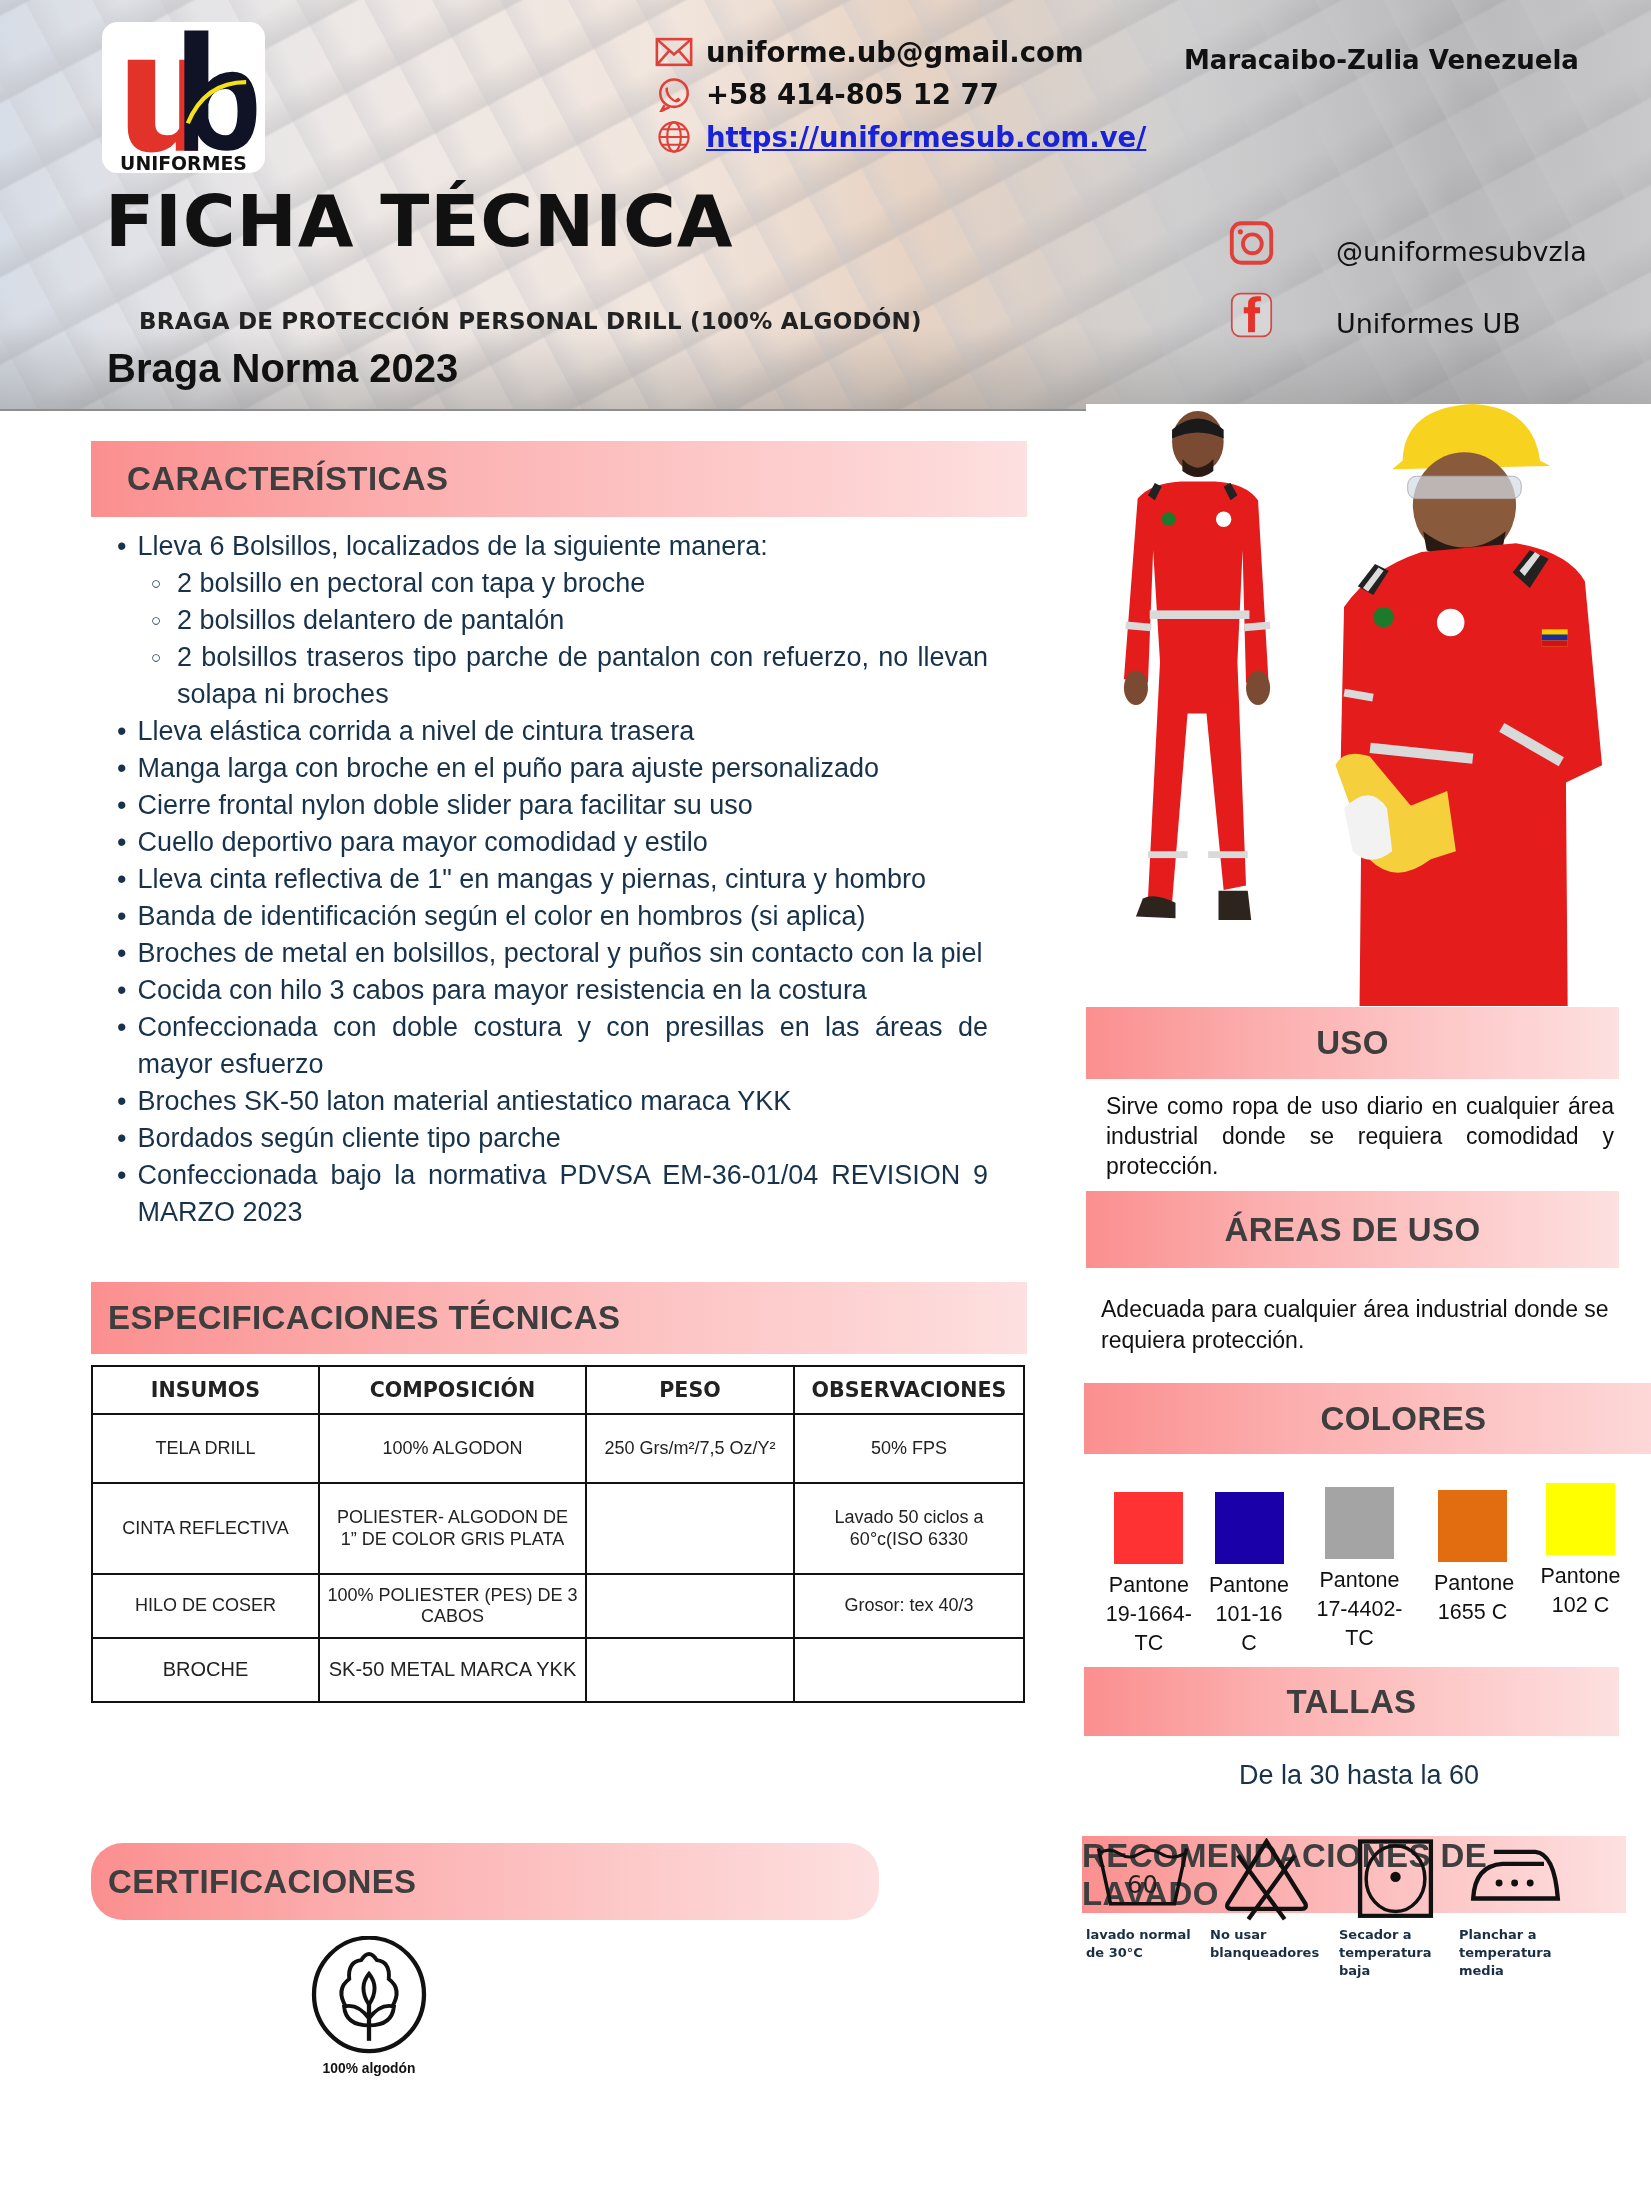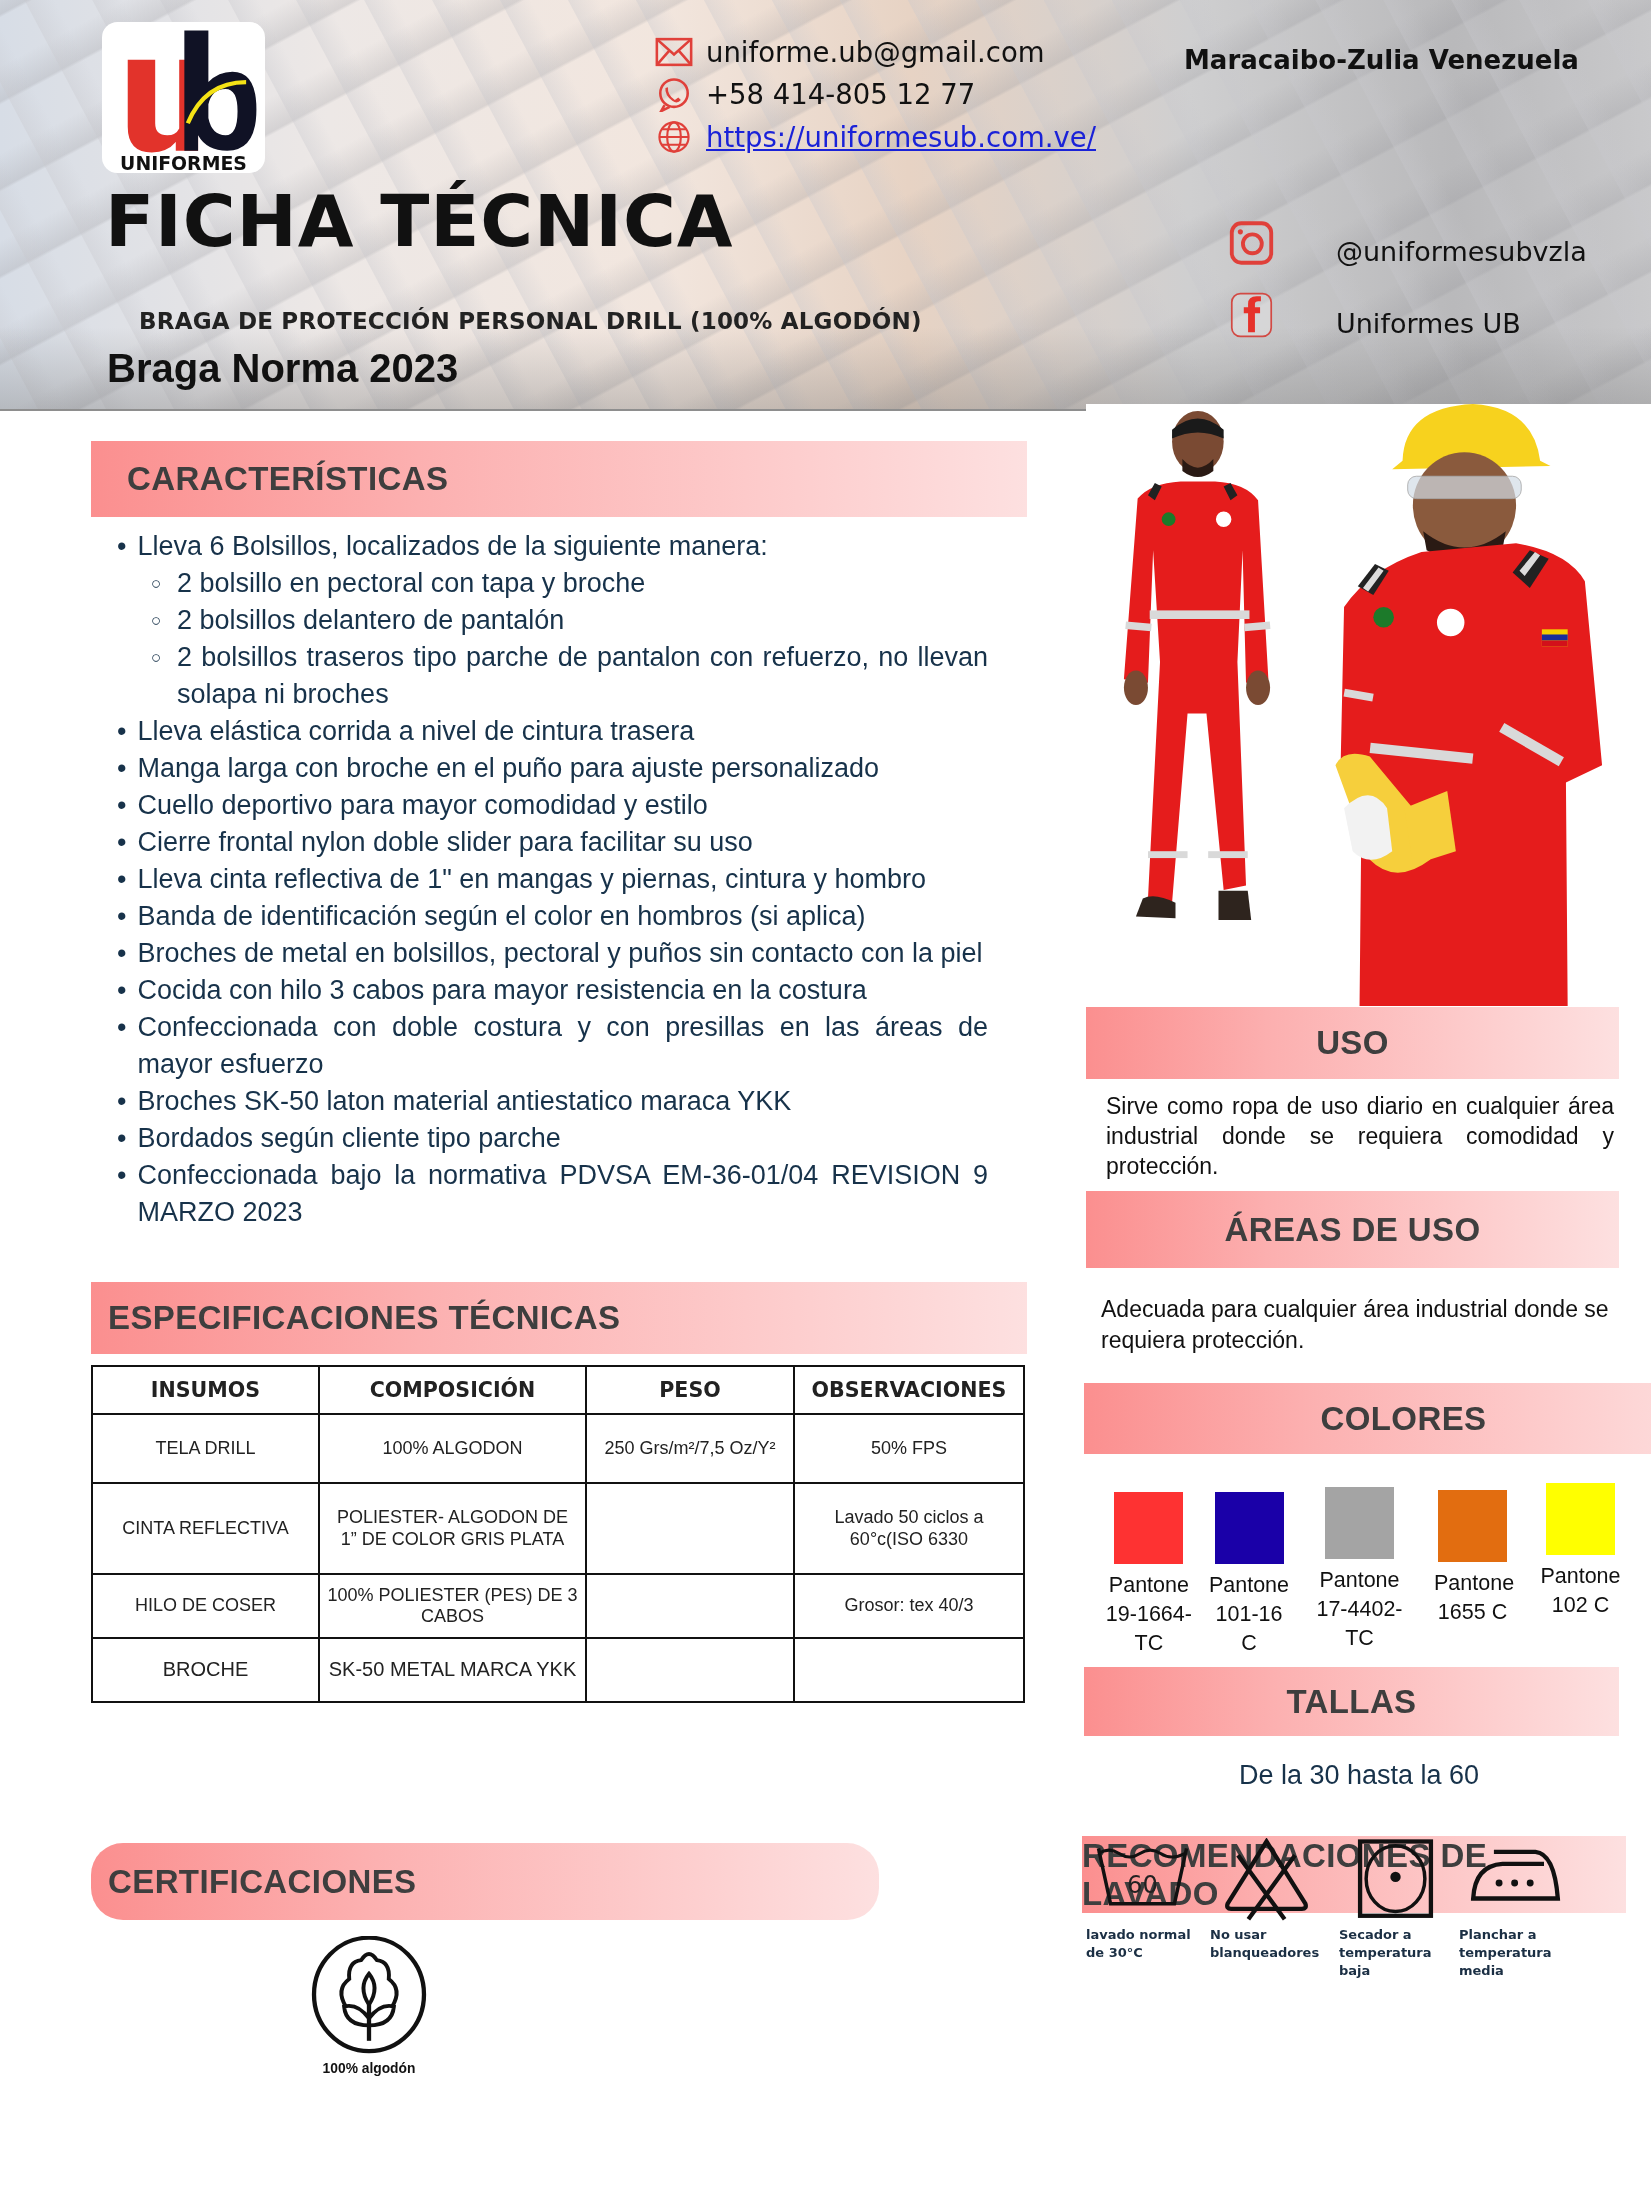--- a/index.html
+++ b/index.html
@@ -15,21 +15,21 @@
       repeating-linear-gradient(-28deg, rgba(255,255,255,0.0) 0px, rgba(255,255,255,0.0) 43px, rgba(150,150,155,0.25) 46px, rgba(255,255,255,0.0) 77px),
       linear-gradient(90deg, #d7dde6 0%, #ede8e6 20%, #f2e6de 40%, #e7d3c4 55%, #cfcfd0 72%, #b9b9bb 88%, #c9c9cb 100%);
     border-bottom: 2.6px solid #8e8e8e;
   }
   .logo {
     position: absolute; left: 102px; top: 22.4px; width: 163px; height: 151px;
     background: #ffffff; border-radius: 15.5px;
   }
   .logo svg { width: 100%; height: 100%; }
 
-  .contact { position: absolute; left: 654px; font-family: "DejaVu Sans", sans-serif; font-size: 27.5px; color: #111; display: flex; align-items: center; }
+  .contact { position: absolute; left: 654px; font-family: "DejaVu Sans", sans-serif; font-size: 27.5px; color: #111; display: flex; align-items: center; font-weight: bold; }
   .contact .ic { width: 40px; height: 36px; margin-right: 12px; }
   .contact.email { top: 34px; }
   .contact.phone { top: 76px; }
   .contact.web { top: 119px; }
   .contact.web span.txt { color: #1a22d8; text-decoration: underline; }
 
   .location { position: absolute; left: 1184px; top: 45px; font-family: "DejaVu Sans", sans-serif; font-size: 26px; font-weight: bold; color: #111; }
 
   .social { position: absolute; left: 1229px; display: flex; align-items: flex-end; font-family: "DejaVu Sans", sans-serif; font-size: 27px; color: #111; gap: 24px; }
   .social .ic { width: 45px; height: 48px; margin-right: 38px; }
@@ -159,22 +159,22 @@
   <span>CARACTERÍSTICAS</span>
 </div>
 
 <div class="features">
   <div class="item"><span>Lleva 6 Bolsillos, localizados de la siguiente manera:</span></div>
   <div class="sub"><span>2 bolsillo en pectoral con tapa y broche</span></div>
   <div class="sub"><span>2 bolsillos delantero de pantalón</span></div>
   <div class="sub"><span>2 bolsillos traseros tipo parche de pantalon con refuerzo, no llevan solapa ni broches</span></div>
   <div class="item"><span>Lleva elástica corrida a nivel de cintura trasera</span></div>
   <div class="item"><span>Manga larga con broche en el puño para ajuste personalizado</span></div>
+  <div class="item"><span>Cierre frontal nylon doble slider para facilitar su uso</span></div>
   <div class="item"><span>Cuello deportivo para mayor comodidad y estilo</span></div>
-  <div class="item"><span>Cierre frontal nylon doble slider para facilitar su uso</span></div>
   <div class="item"><span>Lleva cinta reflectiva de 1"  en mangas y piernas, cintura y hombro</span></div>
   <div class="item"><span>Banda de identificación según el color en hombros (si aplica)</span></div>
   <div class="item"><span>Broches de metal en bolsillos, pectoral y puños sin contacto con la piel</span></div>
   <div class="item"><span>Cocida con hilo 3 cabos para mayor resistencia en la costura</span></div>
   <div class="item"><span>Confeccionada con doble costura y con presillas en las áreas de mayor esfuerzo</span></div>
   <div class="item"><span>Broches SK-50 laton material antiestatico maraca YKK</span></div>
   <div class="item"><span>Bordados según cliente tipo parche</span></div>
   <div class="item"><span>Confeccionada bajo la normativa PDVSA EM-36-01/04 REVISION 9 MARZO 2023</span></div>
 </div>
 

